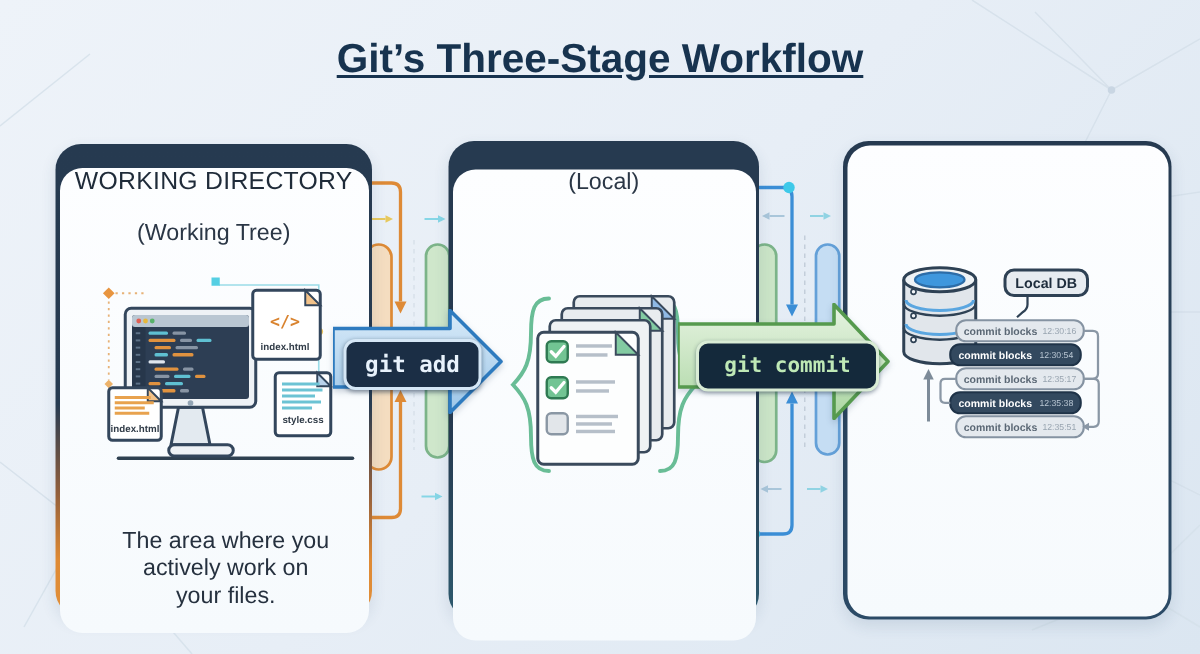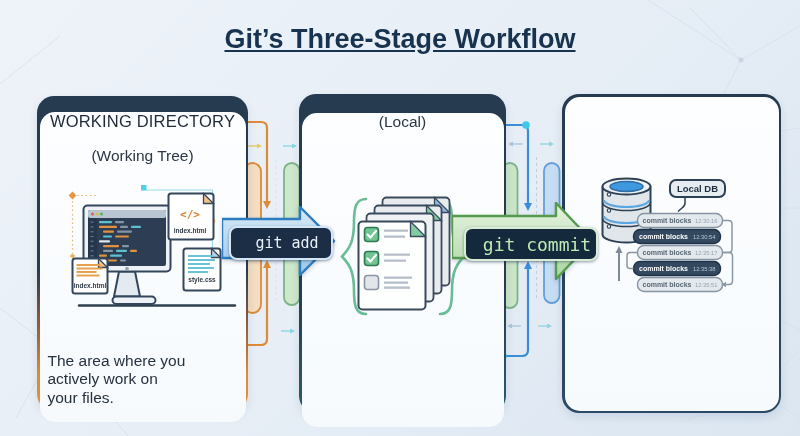--- a/index.html
+++ b/index.html
@@ -16,31 +16,31 @@
     background:linear-gradient(180deg,#263a50 0%,#273b51 55%,#94603c 74%,#df8a34 88%,#e08f3a 100%);}
   .p2{left:299px;top:94px;width:202px;height:314px;
     background:linear-gradient(180deg,#263a50 0%,#263a50 60%,#2d5a6e 100%);}
   .p3{left:562px;top:94px;width:214px;height:314px;
     background:linear-gradient(180deg,#263a50 0%,#2b4a66 100%);}
   .panel{position:relative;width:100%;height:100%;border-radius:15px;
     background:linear-gradient(180deg,#fdfeff 0%,#f6fafd 100%);}
   .panel-head{margin:13px 0 0;text-align:center;font-size:16.5px;font-weight:400;
     color:#1f2b39;letter-spacing:.2px;}
   .panel-sub{text-align:center;font-size:15.5px;color:#2b3746;margin-top:16px;}
-  .panel-desc{position:absolute;left:8px;right:8px;bottom:14px;
+  .panel-desc{position:absolute;left:24px;right:8px;bottom:14px;text-align:center;
     font-size:15.5px;line-height:1.2;color:#26313f;white-space:pre-line;}
   .illus{position:absolute;}
   .arrow{position:absolute;z-index:3;filter:drop-shadow(0 2px 2px rgba(30,60,90,.22));}
   .cmd-label{position:absolute;display:flex;align-items:center;justify-content:center;
-    font-family:"DejaVu Sans Mono",monospace;font-weight:400;border-radius:8px;z-index:4;
-    box-shadow:0 1px 3px rgba(15,35,60,.45);padding-left:12px;}
+    font-family:"DejaVu Sans Mono",monospace;font-weight:700;border-radius:8px;z-index:4;
+    box-shadow:0 1px 3px rgba(15,35,60,.45);}
   #git-add-label{left:229px;top:226px;width:88px;height:30px;background:#1b2e45;
     color:#e8f2fc;border:2px solid #d5e7f6;font-size:15px;}
   #git-commit-label{left:464px;top:227px;width:118px;height:30px;background:#14293b;
-    color:#bfe9b6;border:2px solid #d9ecd5;font-size:18px;}
+    color:#bfe9b6;border:2px solid #d9ecd5;font-size:14px;}
   
   .file-label{font:600 6.5px "Liberation Sans",sans-serif;fill:#2f3a46;text-anchor:middle;}
   .code-tag{font:700 11px "DejaVu Sans Mono",monospace;fill:#d9832f;text-anchor:middle;}
   .db-label{font:600 9.5px "Liberation Sans",sans-serif;fill:#1e2d3d;text-anchor:middle;}
   .row-light{fill:#e4e9ee;stroke:#8593a2;stroke-width:1.4;}
   .row-dark{fill:#33495f;stroke:#1f3348;stroke-width:1.4;}
   .rl-label{font:700 7px "Liberation Sans",sans-serif;fill:#5a6774;}
   .rd-label{font:700 7px "Liberation Sans",sans-serif;fill:#ffffff;}
   .rl-time{font:5.8px "Liberation Sans",sans-serif;fill:#98a4b0;text-anchor:end;}
   .rd-time{font:5.8px "Liberation Sans",sans-serif;fill:#b9c6d3;text-anchor:end;}

